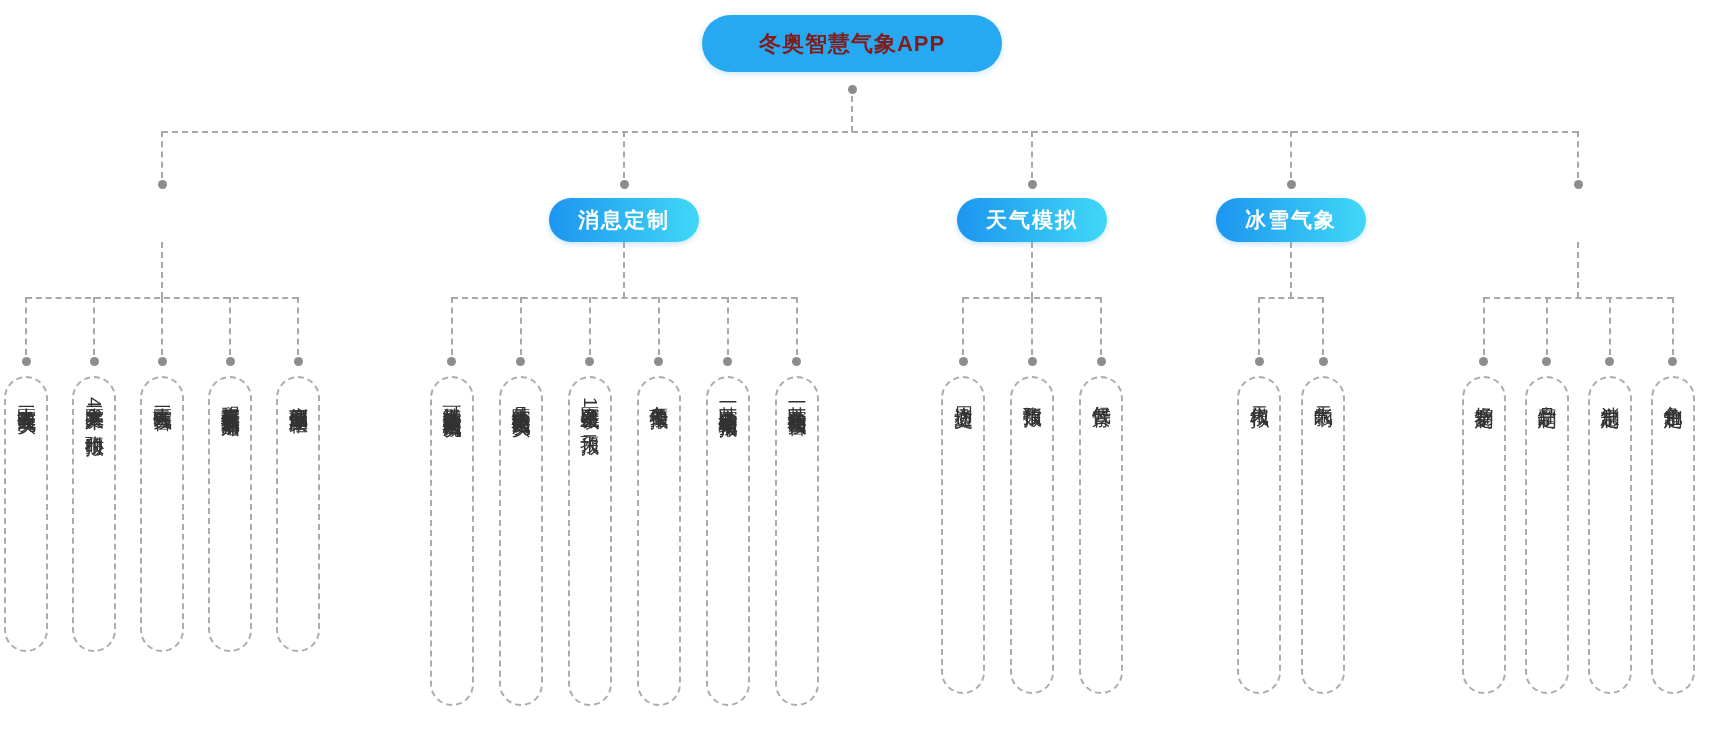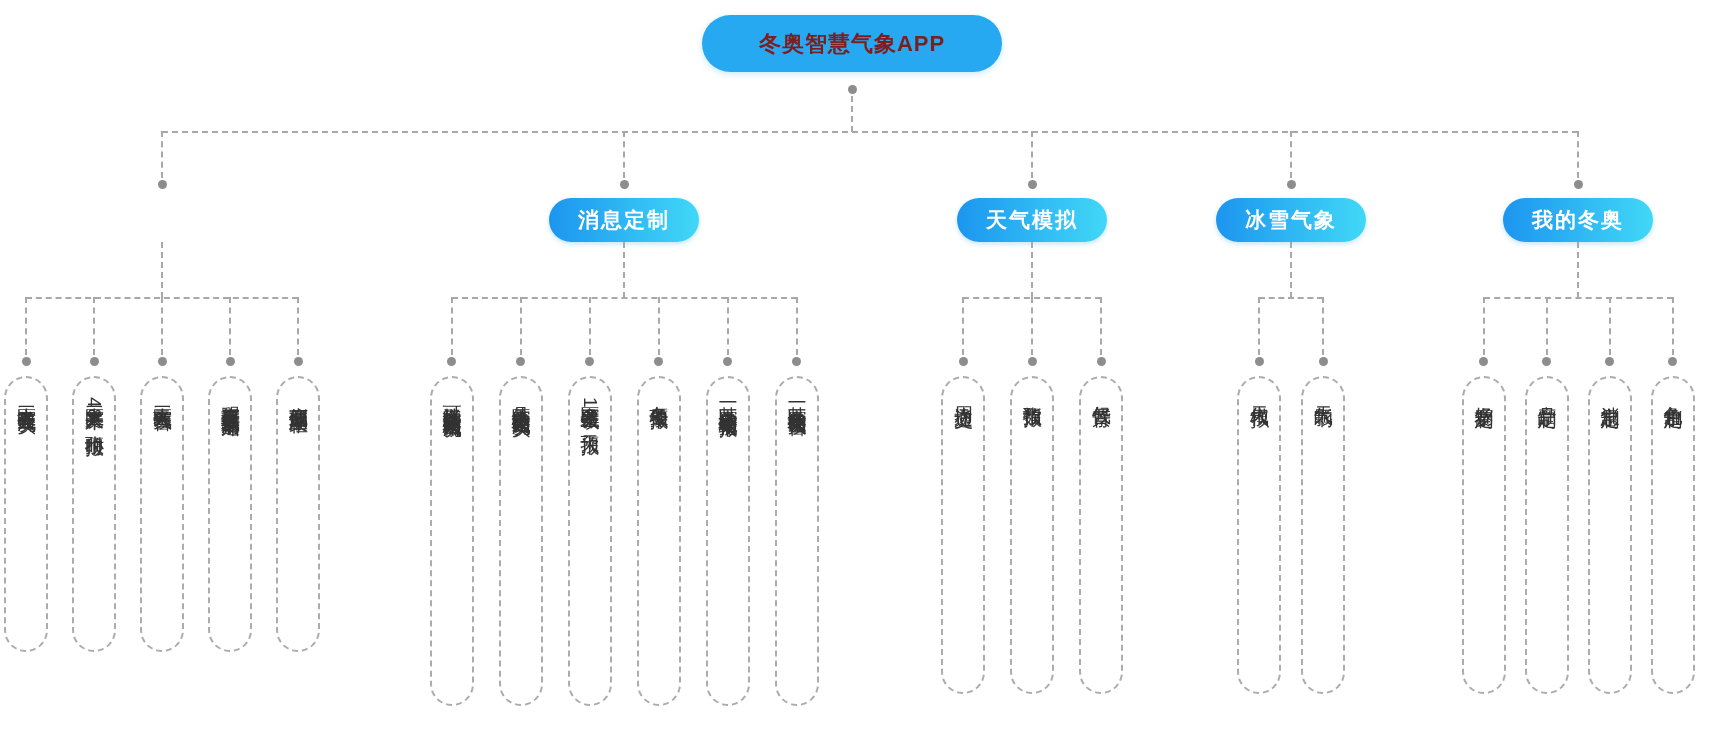--- a/index.html
+++ b/index.html
@@ -141,23 +141,20 @@
     <div class="capsule" style="left: 1237px; top: 376px; height: 318px;">
       <span class="vtext">天气模拟</span>
     </div>
     <div class="vline" style="left: 1322px; top: 297px; height: 58px;"></div>
     <div class="dot" style="left: 1318.5px; top: 356.5px;"></div>
     <div class="capsule" style="left: 1301px; top: 376px; height: 318px;">
       <span class="vtext">天气影响</span>
     </div>
     <div class="vline" style="left: 1577px; top: 131px; height: 47px;"></div>
     <div class="dot" style="left: 1573.5px; top: 179.5px;"></div>
-    <div class="pill" style="left: 1503px; top: 198px;">
-      <span>我的冬奥</span>
-    </div>
     <div class="vline" style="left: 1577px; top: 242px; height: 56px;"></div>
     <div class="hline" style="left: 1483.5px; top: 297px; width: 189px;"></div>
     <div class="vline" style="left: 1482.5px; top: 297px; height: 58px;"></div>
     <div class="dot" style="left: 1479px; top: 356.5px;"></div>
     <div class="capsule" style="left: 1461.5px; top: 376px; height: 318px;">
       <span class="vtext">赛场定制</span>
     </div>
     <div class="vline" style="left: 1545.5px; top: 297px; height: 58px;"></div>
     <div class="dot" style="left: 1542px; top: 356.5px;"></div>
     <div class="capsule" style="left: 1524.5px; top: 376px; height: 318px;">

